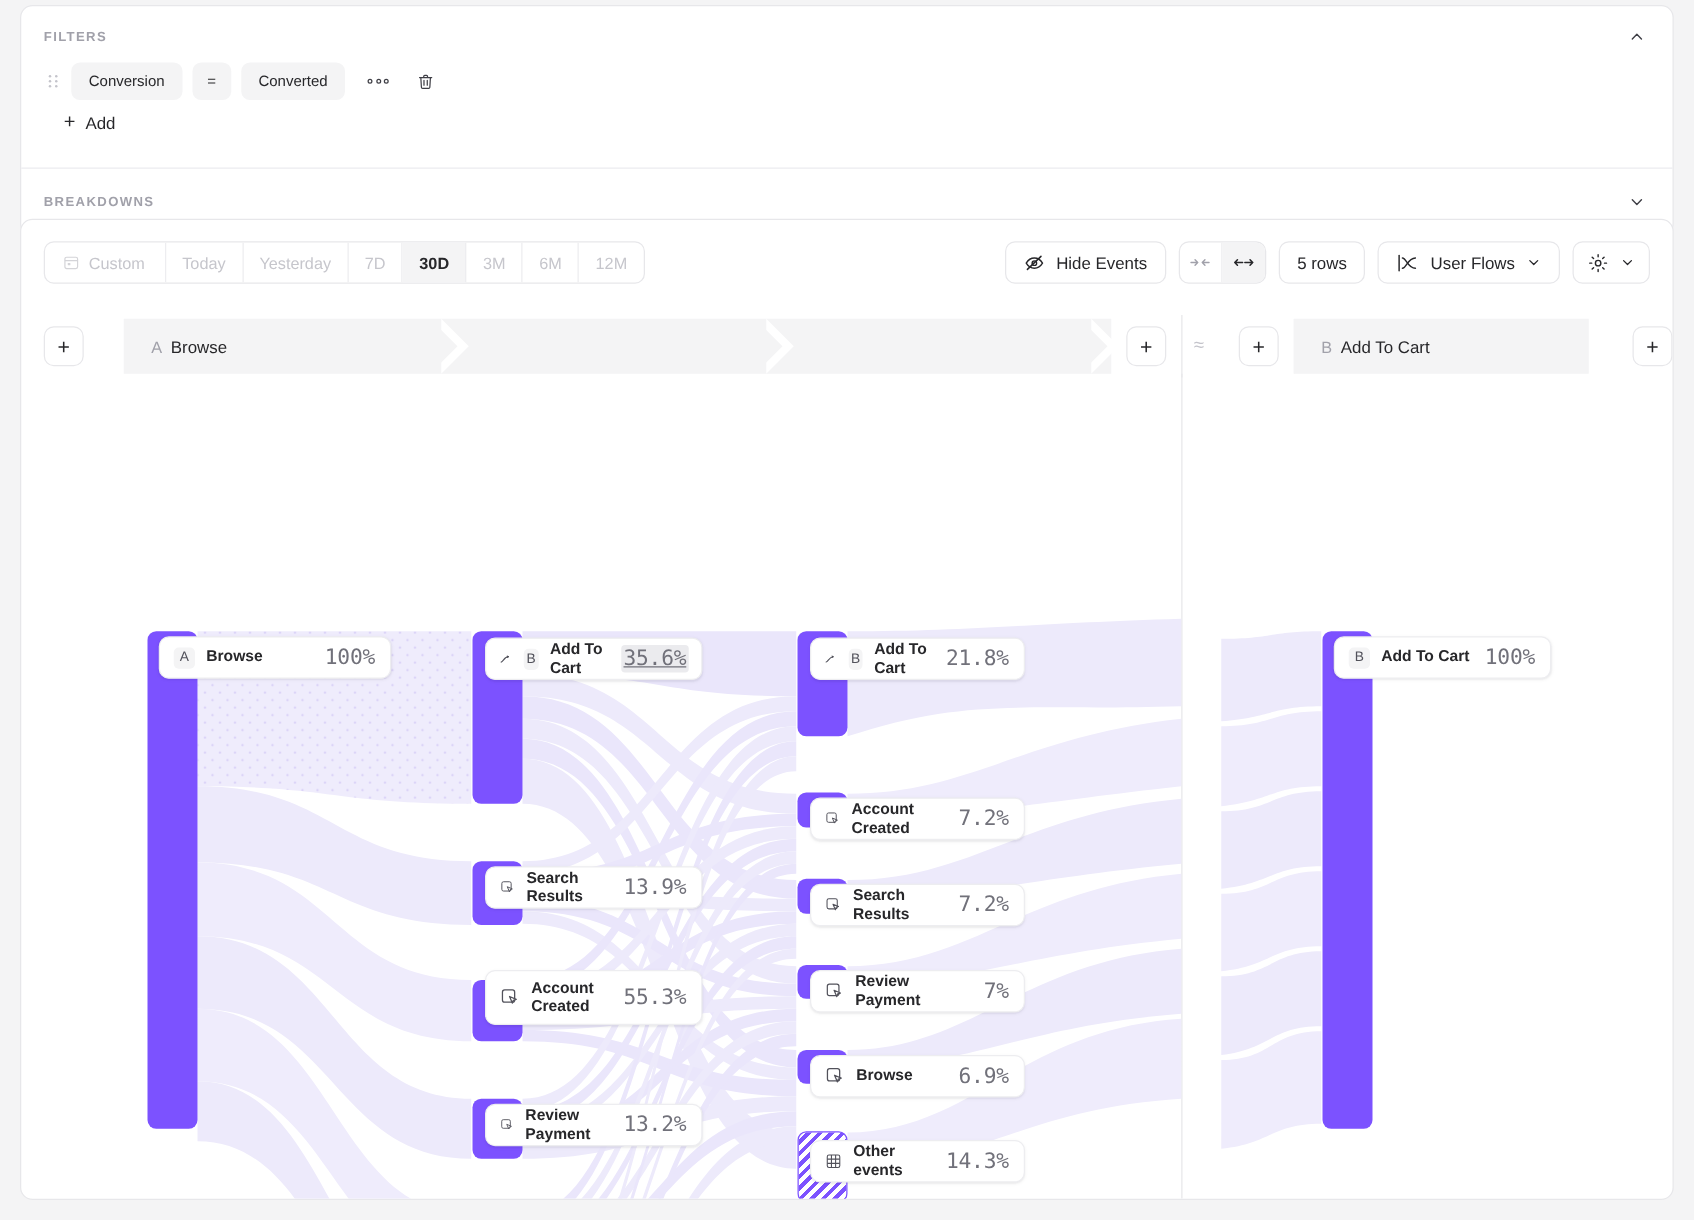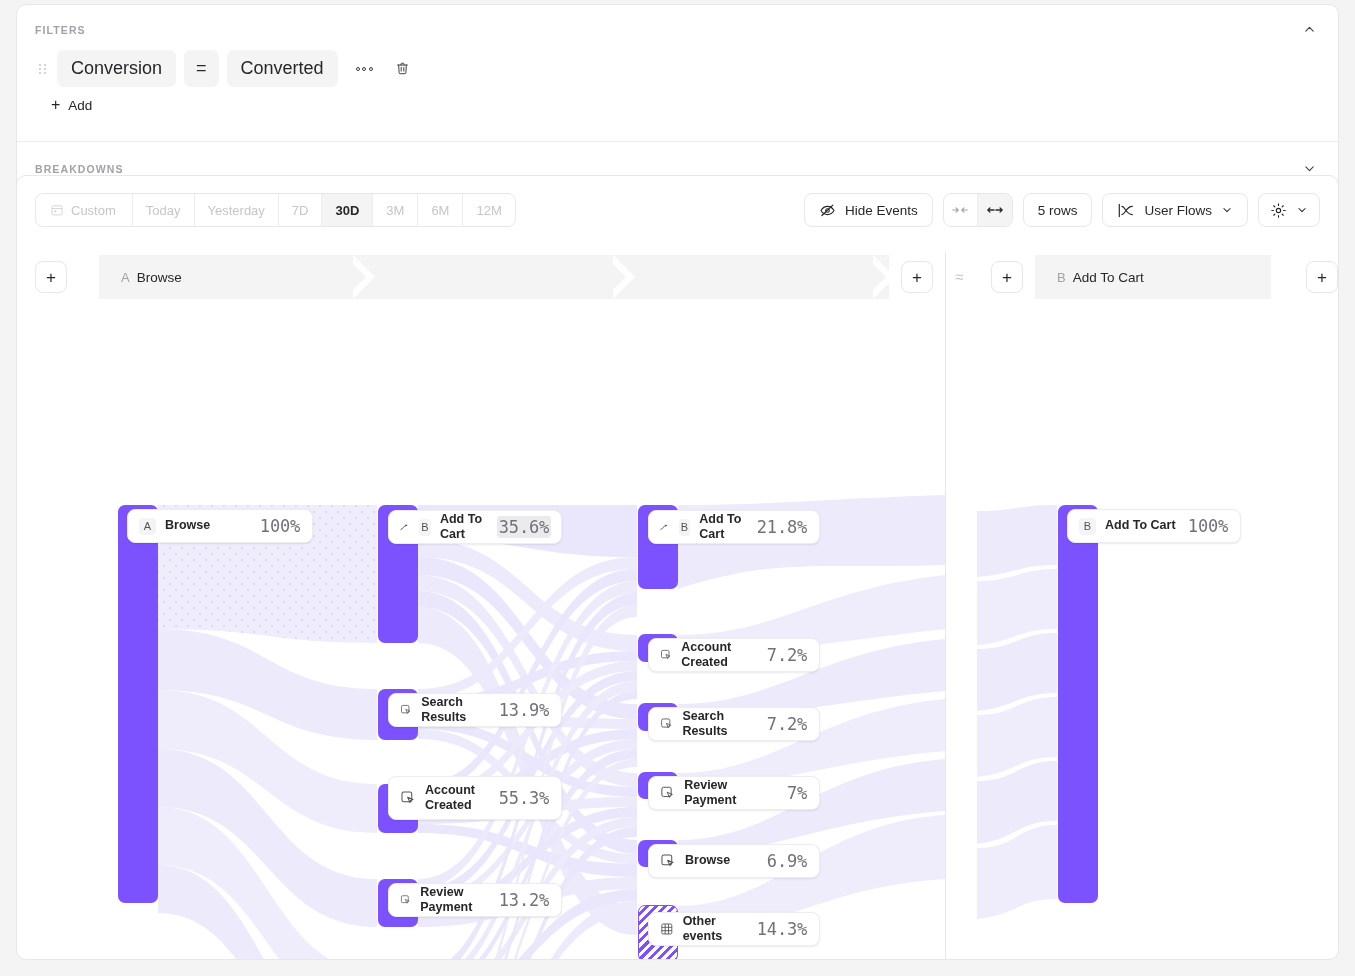--- a/index.html
+++ b/index.html
@@ -33,21 +33,21 @@
   }
   .drag-handle {
     width: 14px; height: 18px; display: flex; align-items: center;
     justify-content: center; cursor: grab; color: #B8B8BE;
     letter-spacing: 1px; font-size: 9px; line-height: 7px;
   }
   .drag-dots { display: grid; grid-template-columns: 2px 2px; gap: 2px 3px; }
   .drag-dots i { width: 2px; height: 2px; background: #C4C4CB; border-radius: 50%; display: block; }
   .chip {
     background: #F4F4F5; border-radius: 7px;
-    padding: 8px 14px; font-size: 18px; color: #27272A;
+    padding: 8px 14px; font-size: 12px; color: #27272A;
     cursor: pointer; white-space: nowrap;
   }
   .chip.op { padding: 8px 12px; }
   .ellipsis-btn {
     display: flex; align-items: center; gap: 2.5px;
     padding: 6px 6px; cursor: pointer; margin-left: 4px;
   }
   .ellipsis-btn i {
     width: 4px; height: 4px; border: 1px solid #3F3F46;
     border-radius: 50%; display: block; background: transparent;
@@ -180,21 +180,21 @@
   .node.tall { height: 44px; }
   .node .nm {
     font-size: 12.5px; font-weight: 700; color: #27272A;
     line-height: 1.22; flex: 1 1 auto; white-space: pre-line;
   }
   .node .pct {
     font-size: 17px; color: #71717A; font-family: "DejaVu Sans Mono", monospace;
     letter-spacing: -0.2px; white-space: nowrap;
   }
   .node .pct.hl {
-    background: #EBEBEE; border-radius: 3px; padding: 1px 2px; margin: 0 -2px;
+    background: #EBEBEE; border-radius: 3px; padding: 1px 2px; margin: 0 -2px; text-decoration: underline;
   }
   .badge-ab {
     display: inline-flex; align-items: center; justify-content: center;
     width: 17px; height: 17px; background: #F4F4F5; border-radius: 4px;
     font-size: 11px; color: #52525B;
   }
 
   
   .tooltip {
     position: absolute; background: #27272A; color: #fff;

